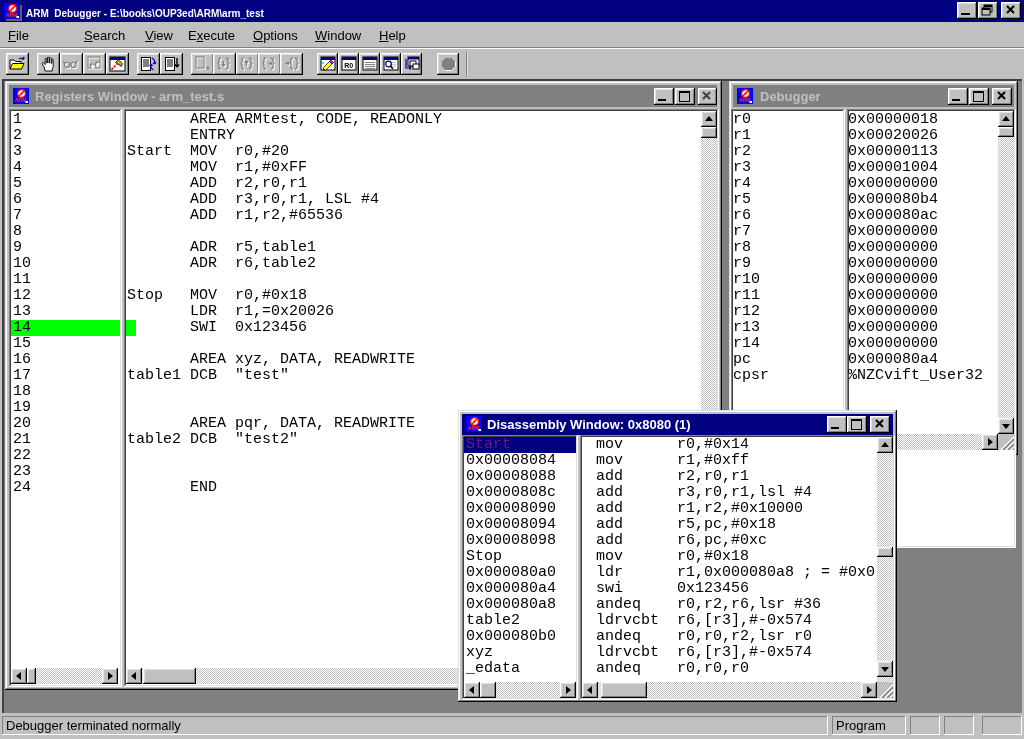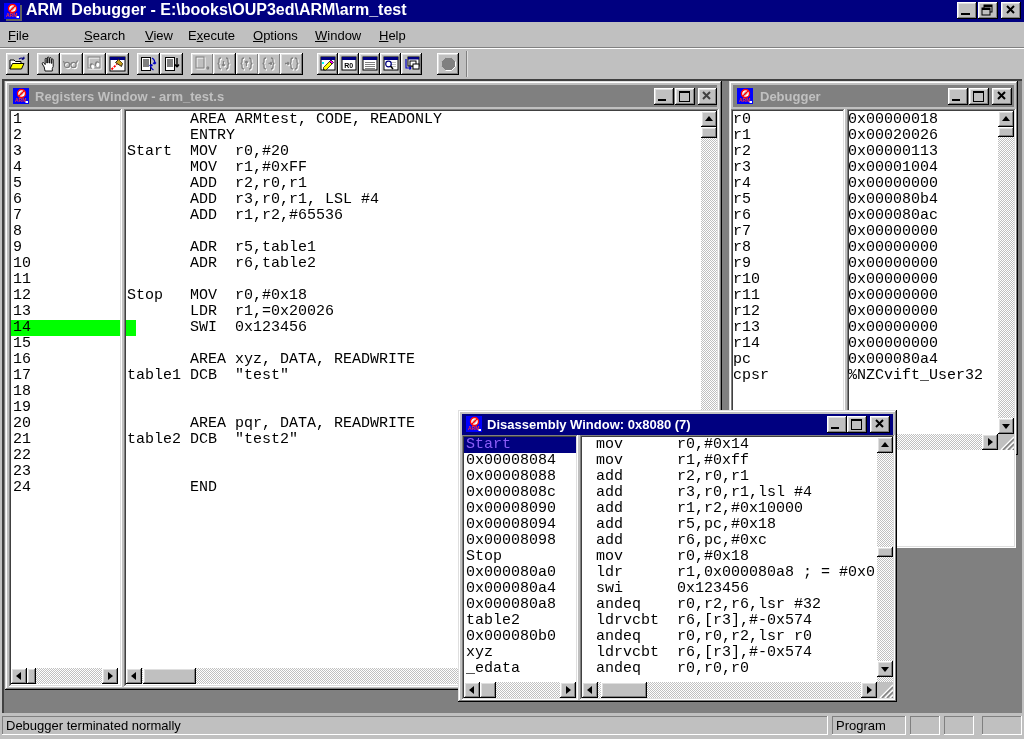--- a/index.html
+++ b/index.html
@@ -26,21 +26,21 @@
 <rect x="2" y="15" width="16" height="3" fill="#606060"></rect>
 <rect x="0" y="0" width="16" height="16" fill="#0000ff"></rect>
 <circle cx="8.5" cy="5.5" r="4" fill="#fff"></circle>
 <rect x="6.8" y="3.8" width="3.4" height="3.4" fill="#c8c8c8" transform="rotate(45 8.5 5.5)"></rect>
 <circle cx="8.5" cy="5.5" r="4" fill="none" stroke="#ff0000" stroke-width="1.4"></circle>
 <line x1="5.7" y1="8.3" x2="11.3" y2="2.7" stroke="#ff0000" stroke-width="1.4"></line>
 <text x="2" y="14.2" font-family="Liberation Sans" font-size="5" font-weight="bold" fill="#ff3030">ARM</text>
 <rect x="12.5" y="13" width="2.5" height="2" fill="#fff"></rect>
 </svg>
 </div>
-<div class="abs" style="left:26px;top:1px;color:#fff;font-weight:bold;font-size:16px;white-space:pre;">ARM  Debugger - E:\books\OUP3ed\ARM\arm_test</div>
+<div class="abs" style="left:26px;top:8px;color:#fff;font-weight:bold;font-size:10px;white-space:pre;">ARM  Debugger - E:\books\OUP3ed\ARM\arm_test</div>
 
 <div class="abs btn" style="left:957px;top:2px;width:20px;height:17px;">
     <div class="abs" style="left:4px;top:11px;width:9px;height:2px;background:#000;"></div>
   </div>
 <div class="abs btn" style="left:978px;top:2px;width:20px;height:17px;">
  <svg class="abs" style="left:3px;top:2px" width="13" height="12">
   <rect x="3" y="1" width="8" height="7" fill="none" stroke="#000"></rect>
       <rect x="3" y="1" width="8" height="2" fill="#000"></rect>
   <rect x="1" y="4" width="8" height="7" fill="#c0c0c0" stroke="#000"></rect>
       <rect x="1" y="4" width="8" height="2" fill="#000"></rect>
@@ -469,36 +469,36 @@
 <svg width="16" height="16">
       <rect width="16" height="16" fill="#0000ff"></rect>
       <circle cx="8.5" cy="5.5" r="4" fill="#fff"></circle>
       <rect x="6.8" y="3.8" width="3.4" height="3.4" fill="#c8c8c8" transform="rotate(45 8.5 5.5)"></rect>
       <circle cx="8.5" cy="5.5" r="4" fill="none" stroke="#ff0000" stroke-width="1.4"></circle>
       <line x1="5.7" y1="8.3" x2="11.3" y2="2.7" stroke="#ff0000" stroke-width="1.4"></line>
       <text x="2" y="14.2" font-family="Liberation Sans" font-size="5" font-weight="bold" fill="#ff3030">ARM</text>
       <rect x="12.5" y="13" width="2.5" height="2" fill="#fff"></rect>
     </svg>
 </div>
-<div class="abs" style="left:487px;top:417px;color:#fff;font-weight:bold;">Disassembly Window: 0x8080 (7)</div>
+<div class="abs" style="left:487px;top:417px;color:#fff;font-weight:bold;">Disassembly Window: 0x8080 (1)</div>
 <div class="abs btn" style="left:827px;top:416px;width:20px;height:17px;">
     <div class="abs" style="left:4px;top:11px;width:8px;height:2px;background:#000;"></div>
   </div>
 <div class="abs btn" style="left:847px;top:416px;width:20px;height:17px;">
     <div class="abs" style="left:4px;top:3px;width:9px;height:8px;border:1px solid #000;border-top:2px solid #000;"></div>
   </div>
 <div class="abs btn" style="left:870px;top:416px;width:20px;height:17px;">
     <svg class="abs" style="left:5px;top:3px" width="10" height="10">
       <path d="M1 1 L8 8 M8 1 L1 8" stroke="#000" stroke-width="2"></path>
     </svg>
   </div>
 
 <div class="abs sunk" style="left:462px;top:435px;width:116px;height:265px;overflow:hidden;">
  <div class="abs" style="left:2px;top:2px;width:112px;height:16px;background:#000080;"></div>
- <pre class="mono abs" style="left:4px;top:2px;color:#8b5cf6;">Start</pre>
+ <pre class="mono abs" style="left:4px;top:2px;color:#701a75;">Start</pre>
  <pre class="mono abs" style="left:4px;top:18px;">0x00008084
 0x00008088
 0x0000808c
 0x00008090
 0x00008094
 0x00008098
 Stop
 0x000080a0
 0x000080a4
 0x000080a8
@@ -520,21 +520,21 @@
  <pre class="mono abs" style="left:7px;top:2px;"> mov      r0,#0x14
  mov      r1,#0xff
  add      r2,r0,r1
  add      r3,r0,r1,lsl #4
  add      r1,r2,#0x10000
  add      r5,pc,#0x18
  add      r6,pc,#0xc
  mov      r0,#0x18
  ldr      r1,0x000080a8 ; = #0x0
  swi      0x123456
- andeq    r0,r2,r6,lsr #32
+ andeq    r0,r2,r6,lsr #36
  ldrvcbt  r6,[r3],#-0x574
  andeq    r0,r0,r2,lsr r0
  ldrvcbt  r6,[r3],#-0x574
  andeq    r0,r0,r0</pre>
 
  <div class="abs dither" style="left:297px;top:2px;width:16px;height:245px;"></div>
  <div class="abs btn" style="left:297px;top:2px;width:16px;height:16px;">
       <div class="arr" style="left:4px;top:5px;border-left:4px solid transparent;border-right:4px solid transparent;border-bottom:5px solid #000;"></div>
     </div>
  <div class="abs btn" style="left:297px;top:112px;width:16px;height:10px;"></div>

